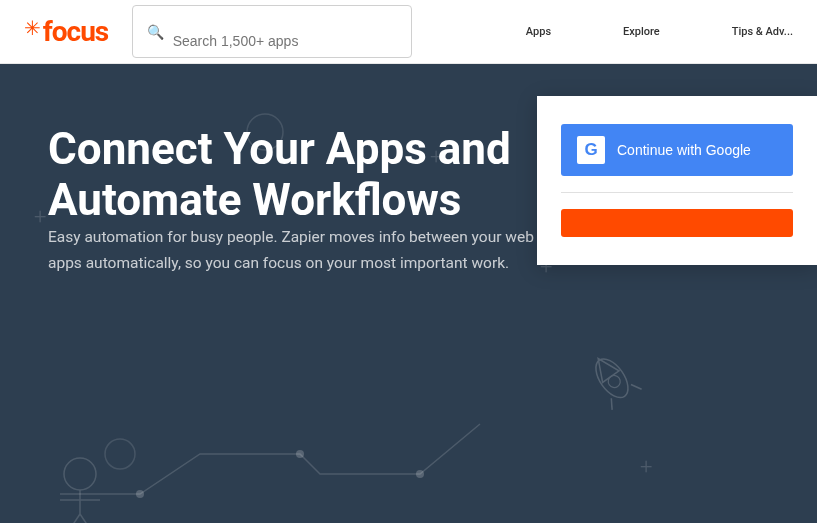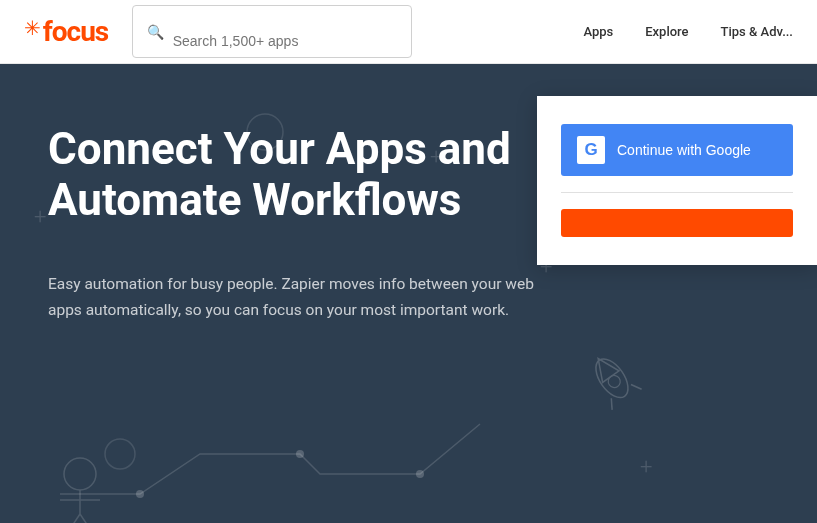--- a/index.html
+++ b/index.html
@@ -57,24 +57,25 @@
       background: transparent;
       margin-top: 19px;
     }
     .nav {
       display: flex;
       align-items: center;
       margin-left: auto;
       gap: 32px;
     }
     .nav-item {
-      font-size: 13px;
+      font-size: 11px;
       color: #333;
       cursor: pointer;
       font-weight: 500;
+      margin-left: 40px;
     }
 
     
     .hero {
       position: relative;
       width: 817px;
       height: 459px;
       background: #2d3e50;
       overflow: hidden;
     }
@@ -89,21 +90,20 @@
       font-size: 44px;
       font-weight: 700;
       color: #fff;
       line-height: 1.15;
     }
     .hero-subtitle {
       font-size: 15.5px;
       color: rgba(255,255,255,0.75);
       line-height: 1.65;
       max-width: 500px;
-      margin-top: 47px;
     }
 
     
     .signup-card {
       position: absolute;
       top: 32px;
       right: 0;
       width: 280px;
       background: #fff;
       padding: 28px 24px;

